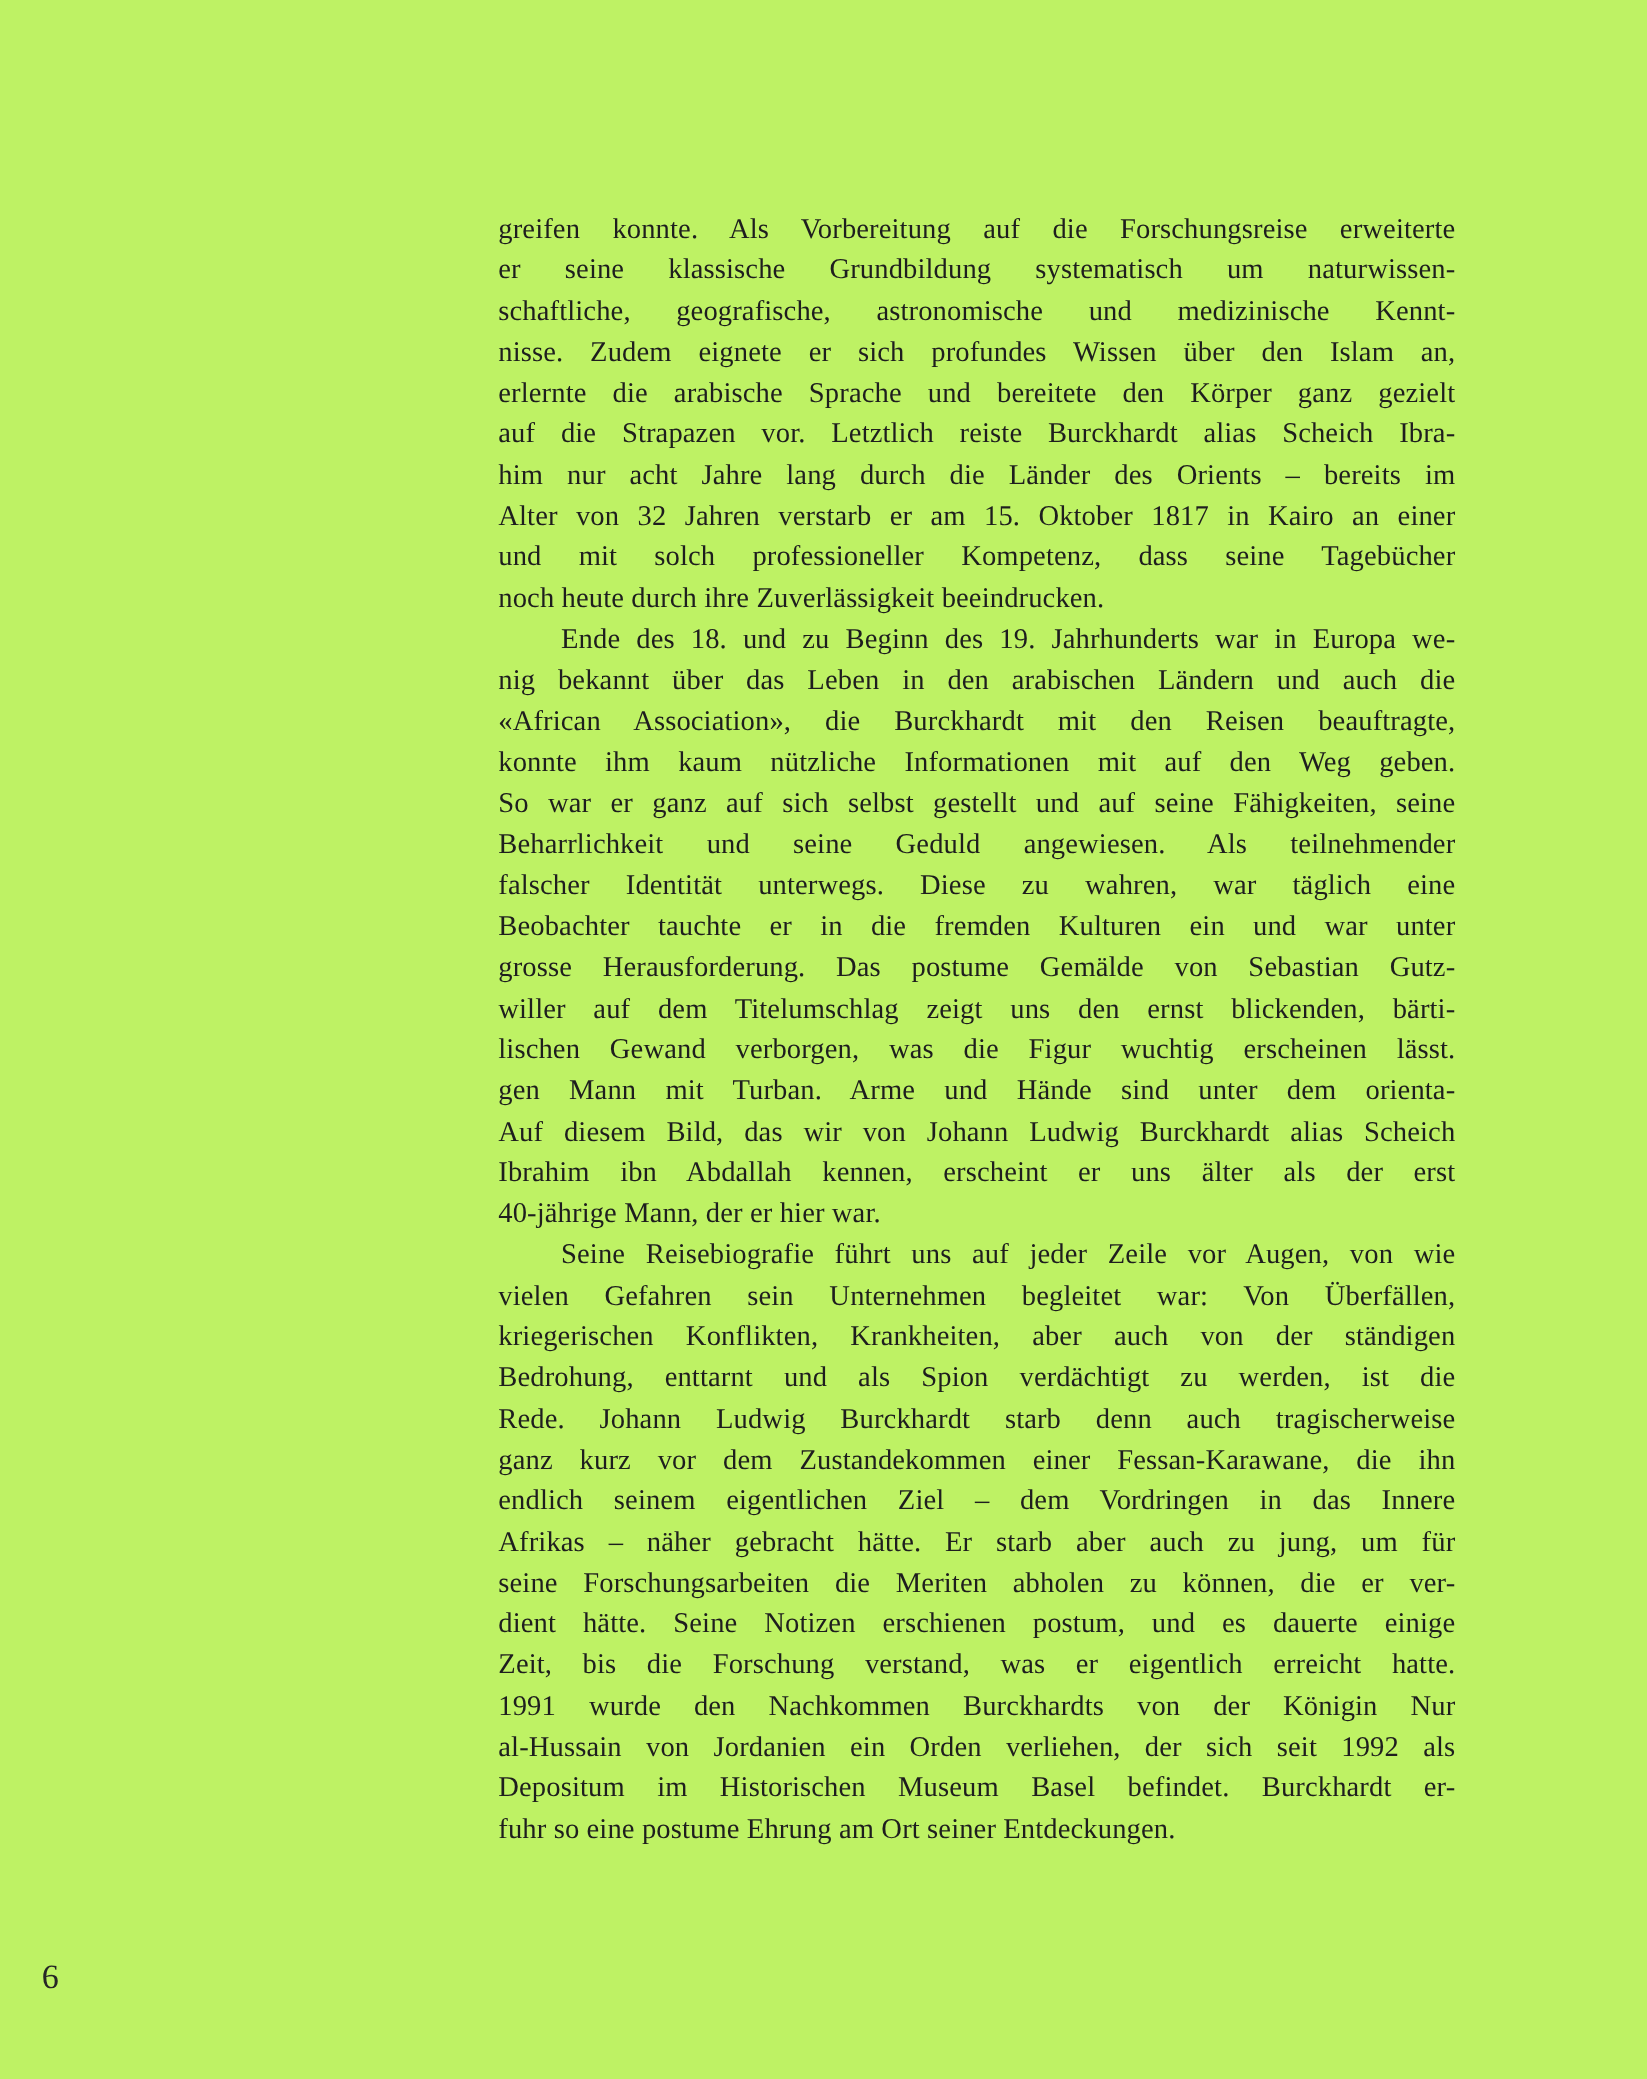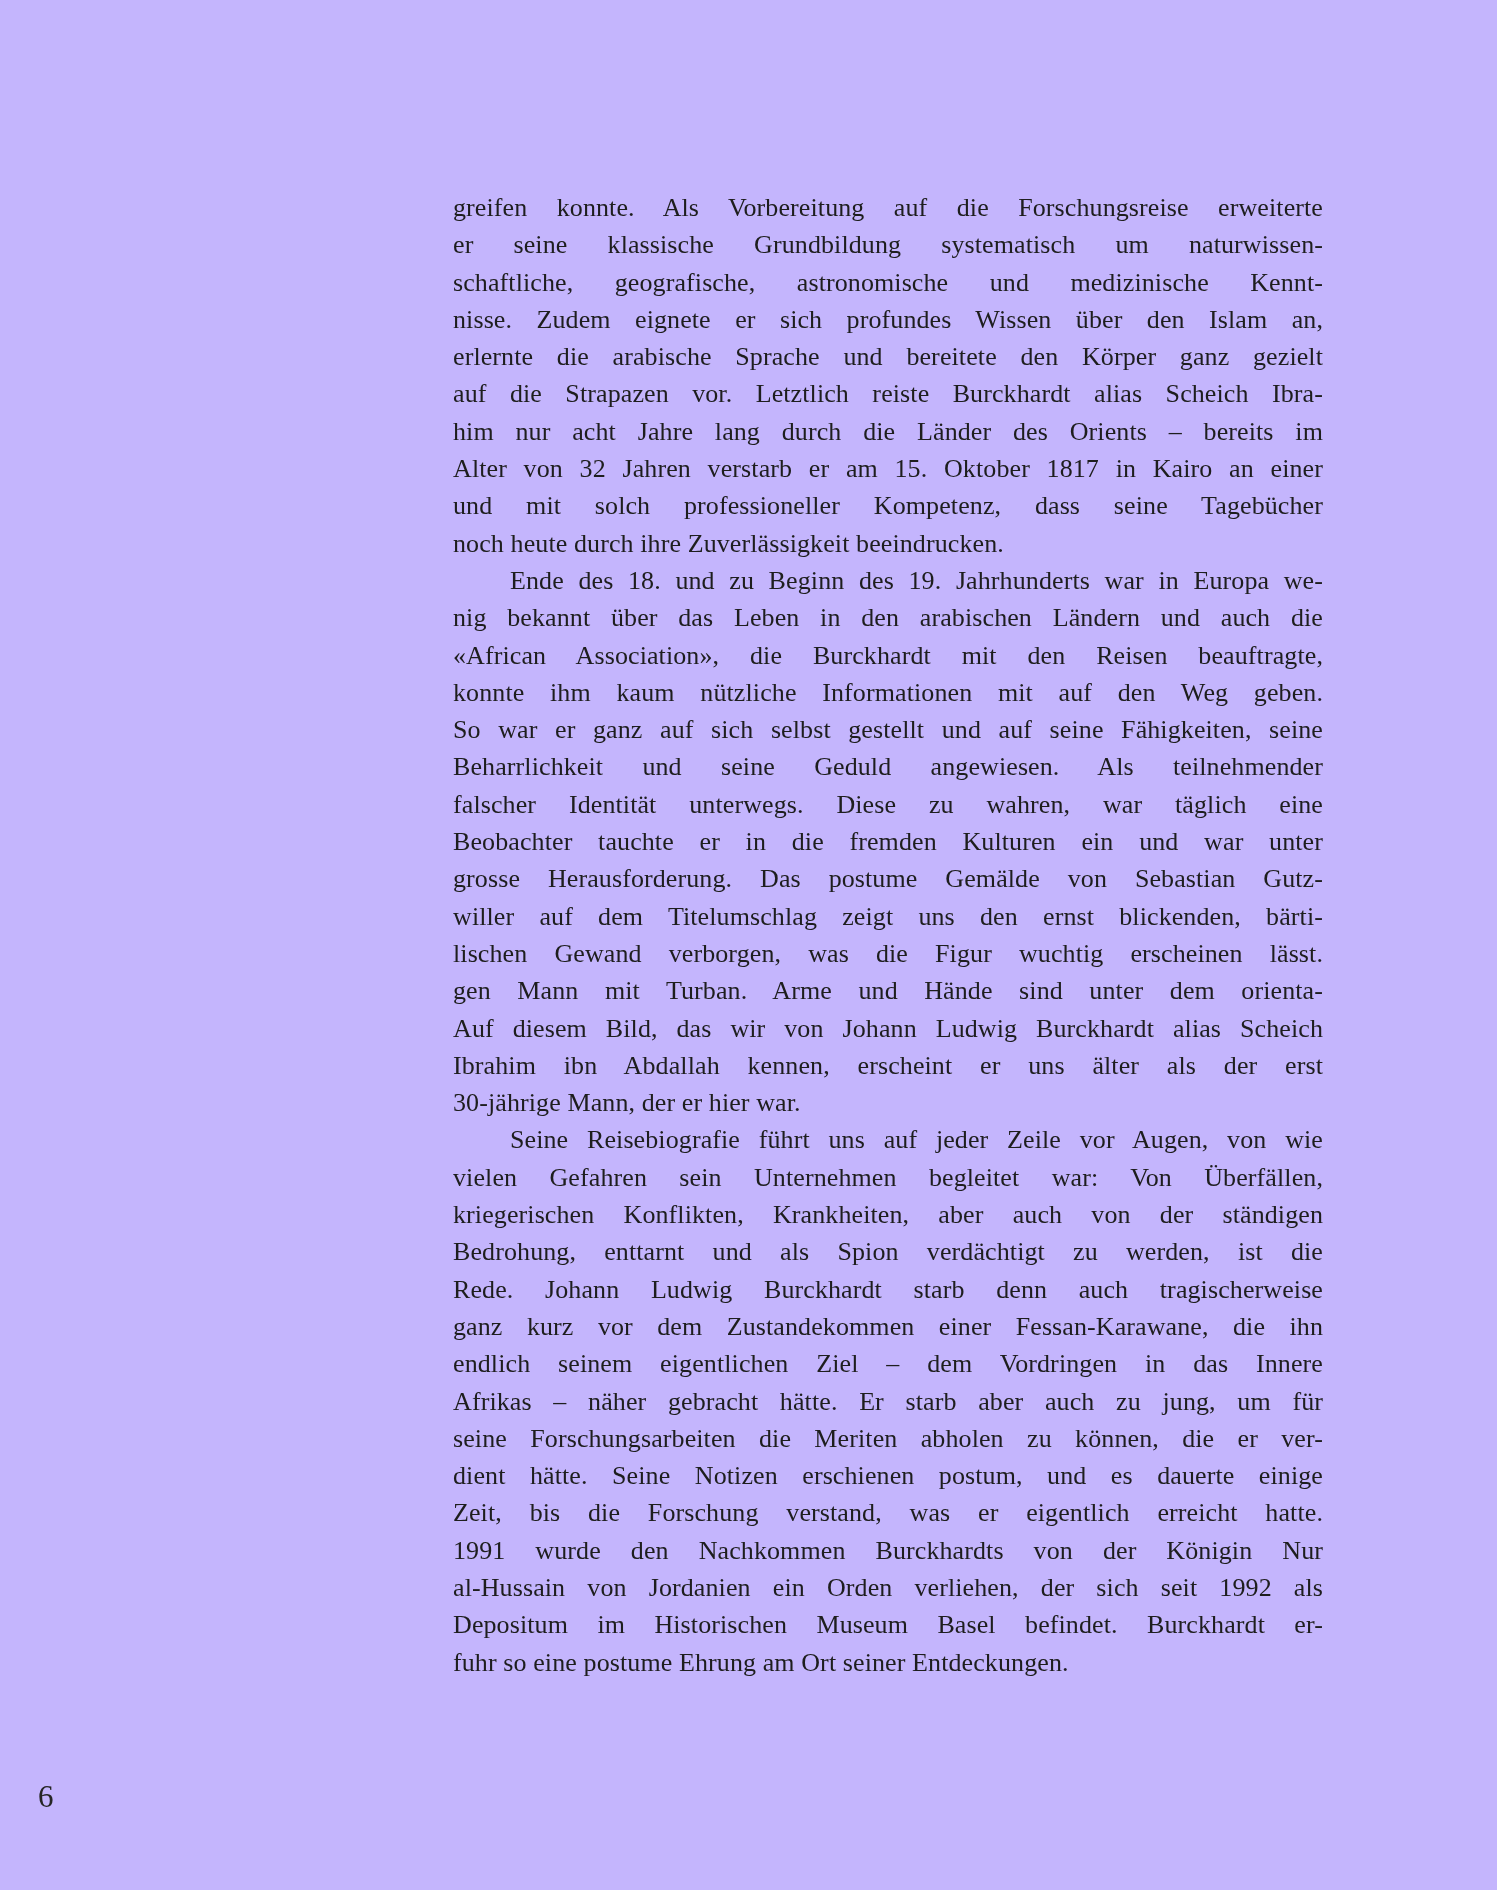--- a/index.html
+++ b/index.html
@@ -8,21 +8,21 @@
   body {
     background: #ffffff;
     font-family: "Liberation Serif", "DejaVu Serif", serif;
     color: #1e1e1e;
     position: relative;
     -webkit-font-smoothing: antialiased;
   }
   .page {
     position: absolute;
     inset: 0;
-    background: #c4b5fd;
+    background: #bef264;
     overflow: hidden;
   }
   .text-block {
     position: absolute;
     left: 453px;
     top: 189px;
     width: 870px;
     font-size: 26px;
     line-height: 37.3px;
     letter-spacing: 0.1px;
@@ -74,21 +74,21 @@
         <div class="line">So war er ganz auf sich selbst gestellt und auf seine Fähigkeiten, seine</div>
         <div class="line">Beharrlichkeit und seine Geduld angewiesen. Als teilnehmender</div>
         <div class="line">falscher Identität unterwegs. Diese zu wahren, war täglich eine</div>
         <div class="line">Beobachter tauchte er in die fremden Kulturen ein und war unter</div>
         <div class="line">grosse Herausforderung. Das postume Gemälde von Sebastian Gutz-</div>
         <div class="line">willer auf dem Titelumschlag zeigt uns den ernst blickenden, bärti-</div>
         <div class="line">lischen Gewand verborgen, was die Figur wuchtig erscheinen lässt.</div>
         <div class="line">gen Mann mit Turban. Arme und Hände sind unter dem orienta-</div>
         <div class="line">Auf diesem Bild, das wir von Johann Ludwig Burckhardt alias Scheich</div>
         <div class="line">Ibrahim ibn Abdallah kennen, erscheint er uns älter als der erst</div>
-        <div class="line para-end">30-jährige Mann, der er hier war.</div>
+        <div class="line para-end">40-jährige Mann, der er hier war.</div>
       </div>
       <div class="paragraph">
         <div class="line indent">Seine Reisebiografie führt uns auf jeder Zeile vor Augen, von wie</div>
         <div class="line">vielen Gefahren sein Unternehmen begleitet war: Von Überfällen,</div>
         <div class="line">kriegerischen Konflikten, Krankheiten, aber auch von der ständigen</div>
         <div class="line">Bedrohung, enttarnt und als Spion verdächtigt zu werden, ist die</div>
         <div class="line">Rede. Johann Ludwig Burckhardt starb denn auch tragischerweise</div>
         <div class="line">ganz kurz vor dem Zustandekommen einer Fessan-Karawane, die ihn</div>
         <div class="line">endlich seinem eigentlichen Ziel – dem Vordringen in das Innere</div>
         <div class="line">Afrikas – näher gebracht hätte. Er starb aber auch zu jung, um für</div>

